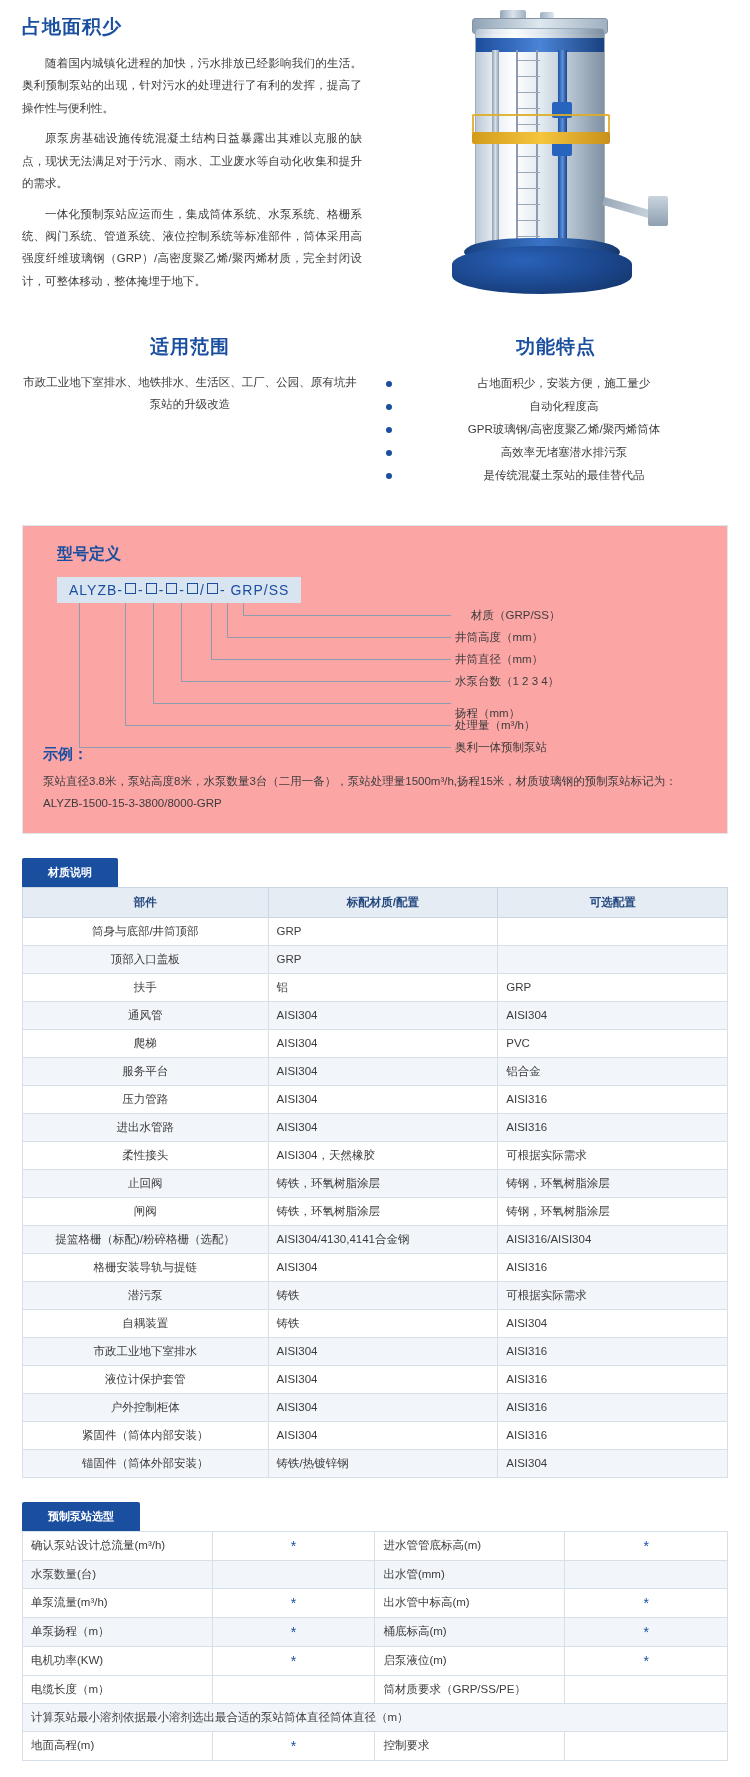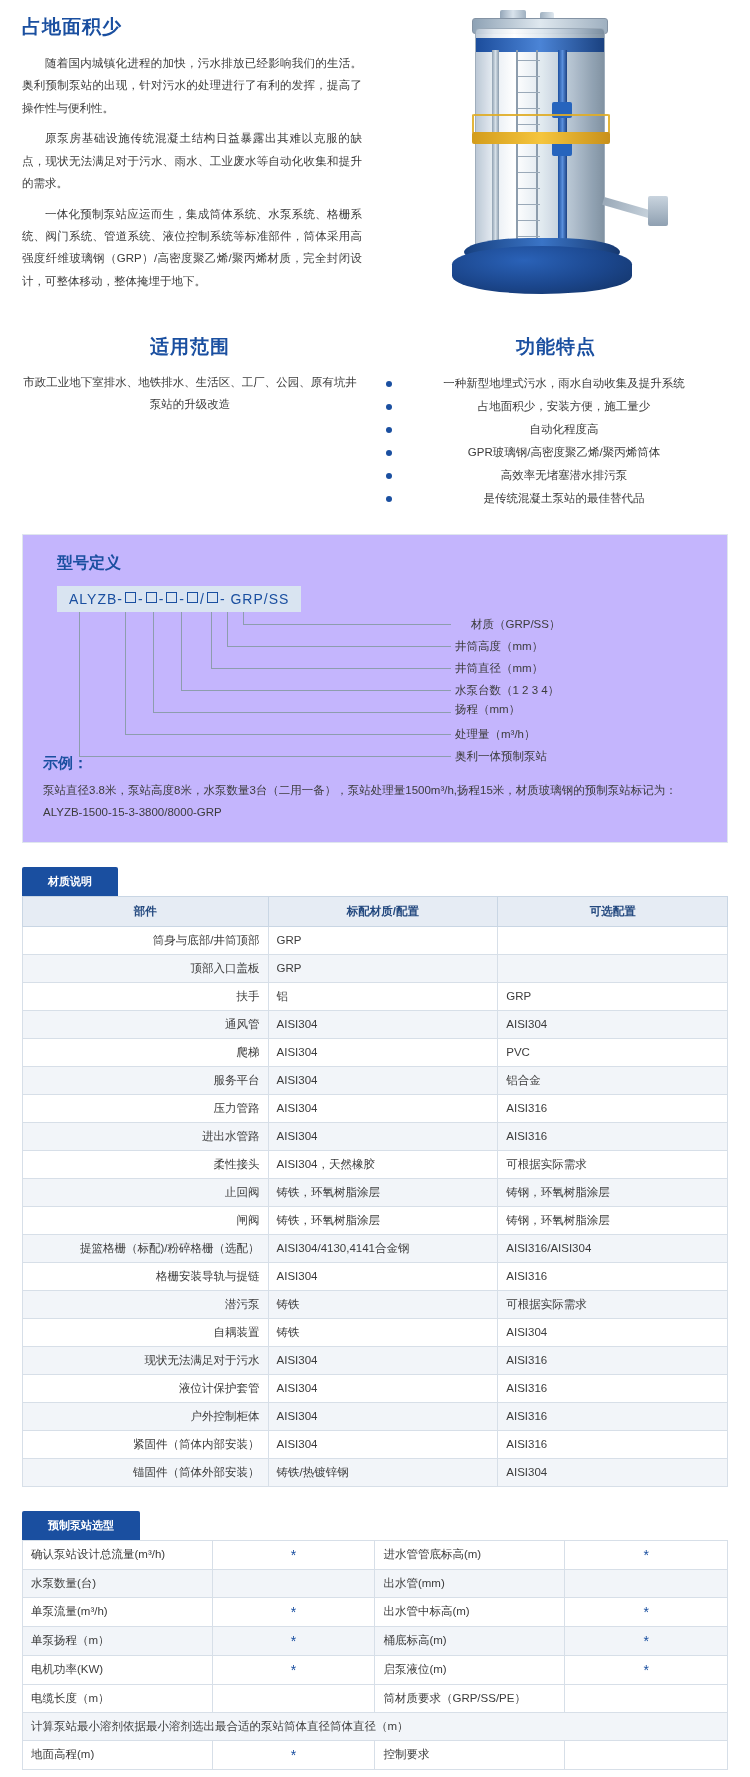--- a/index.html
+++ b/index.html
@@ -123,21 +123,21 @@
     position: relative; padding-left: 16px; font-size: 11.5px;
     line-height: 2.0; color:#3c3c3c;
   }
   ul.features li:before {
     content:""; position:absolute; left:2px; top:9px; width:6px; height:6px;
     border-radius:50%; background:#1a4fa0;
   }
 
   
   .model-panel {
-    margin: 24px 22px 0 22px; background:#c4b5fd; border:1px solid #dfe6ee;
+    margin: 38px 22px 0 22px; background:#fca5a5; border:1px solid #dfe6ee;
     padding: 16px 28px 18px 20px;
   }
   .model-title { color:#1a4fa0; font-size:16px; font-weight:bold; margin: 2px 0 12px 14px; }
   .model-code {
     background:#d9e4f1; display:inline-block; padding:5px 12px; margin-left:14px;
     color:#1a4fa0; font-size:14px; letter-spacing:1px; font-family:"Liberation Sans",sans-serif;
   }
   .model-code .sq {
     display:inline-block; width:11px; height:11px; border:1px solid #1a4fa0;
     vertical-align: 1px; margin:0 2px;
@@ -160,21 +160,21 @@
   table.mat {
     width: 706px; margin: 0 22px; border-collapse: collapse; font-size:11.5px;
   }
   table.mat th {
     background:#e6ecf4; color:#24497f; font-weight:bold; border:1px solid #c9d6e4;
     padding: 7px 4px; text-align:center;
   }
   table.mat td {
     border:1px solid #d7dfe8; padding: 6px 8px; color:#3c3c3c;
   }
-  table.mat td.c1 { width: 246px; text-align:right; }
+  table.mat td.c1 { width: 246px; text-align:center; }
   table.mat td.c2 { width: 230px; }
   table.mat td.c3 { width: 230px; }
   table.mat tr.alt td { background:#f2f5f9; }
 
   
   table.sel {
     width: 706px; margin: 0 22px; border-collapse: collapse; font-size:11.5px;
   }
   table.sel td {
     border:1px solid #d7dfe8; padding: 6px 8px; color:#3c3c3c; height: 26px;
@@ -234,21 +234,20 @@
 
   
   <div class="mid">
     <div class="mid-left">
       <h2 class="heading">适用范围</h2>
       <div class="scope-text">市政工业地下室排水、地铁排水、生活区、工厂、公园、原有坑井泵站的升级改造</div>
     </div>
     <div class="mid-right">
       <h2 class="heading">功能特点</h2>
       <ul class="features">
-        <li>一种新型地埋式污水，雨水自动收集及提升系统</li>
         <li>占地面积少，安装方便，施工量少</li>
         <li>自动化程度高</li>
         <li>GPR玻璃钢/高密度聚乙烯/聚丙烯筒体</li>
         <li>高效率无堵塞潜水排污泵</li>
         <li>是传统混凝土泵站的最佳替代品</li>
       </ul>
     </div>
   </div>
 
   
@@ -271,21 +270,21 @@
       <div class="vline" style="left:154px; top:0px;  height:56px;"></div>
       <div class="hline" style="left:154px; top:56px; width:240px;"></div>
       <div class="lbl" style="left:398px; top:49px;">井筒直径（mm）</div>
 
       <div class="vline" style="left:124px; top:0px;  height:78px;"></div>
       <div class="hline" style="left:124px; top:78px; width:270px;"></div>
       <div class="lbl" style="left:398px; top:71px;">水泵台数（1 2 3 4）</div>
 
       <div class="vline" style="left:96px;  top:0px;  height:100px;"></div>
       <div class="hline" style="left:96px;  top:100px; width:298px;"></div>
-      <div class="lbl" style="left:398px; top:90px;text-align:center;">扬程（mm）</div>
+      <div class="lbl" style="left:398px; top:103px;text-align:center;">扬程（mm）</div>
 
       <div class="vline" style="left:68px;  top:0px;  height:122px;"></div>
       <div class="hline" style="left:68px;  top:122px; width:326px;"></div>
       <div class="lbl" style="left:398px; top:115px;">处理量（m³/h）</div>
 
       <div class="vline" style="left:22px;  top:0px;  height:144px;"></div>
       <div class="hline" style="left:22px;  top:144px; width:372px;"></div>
       <div class="lbl" style="left:398px; top:137px;">奥利一体预制泵站</div>
     </div>
 
@@ -373,21 +372,21 @@
           <td class="c1">潜污泵</td>
           <td class="c2">铸铁</td>
           <td class="c3">可根据实际需求</td>
         </tr>
         <tr>
           <td class="c1">自耦装置</td>
           <td class="c2">铸铁</td>
           <td class="c3">AISI304</td>
         </tr>
         <tr class="alt">
-          <td class="c1">现状无法满足对于污水</td>
+          <td class="c1">市政工业地下室排水</td>
           <td class="c2">AISI304</td>
           <td class="c3">AISI316</td>
         </tr>
         <tr>
           <td class="c1">液位计保护套管</td>
           <td class="c2">AISI304</td>
           <td class="c3">AISI316</td>
         </tr>
         <tr class="alt">
           <td class="c1">户外控制柜体</td>

